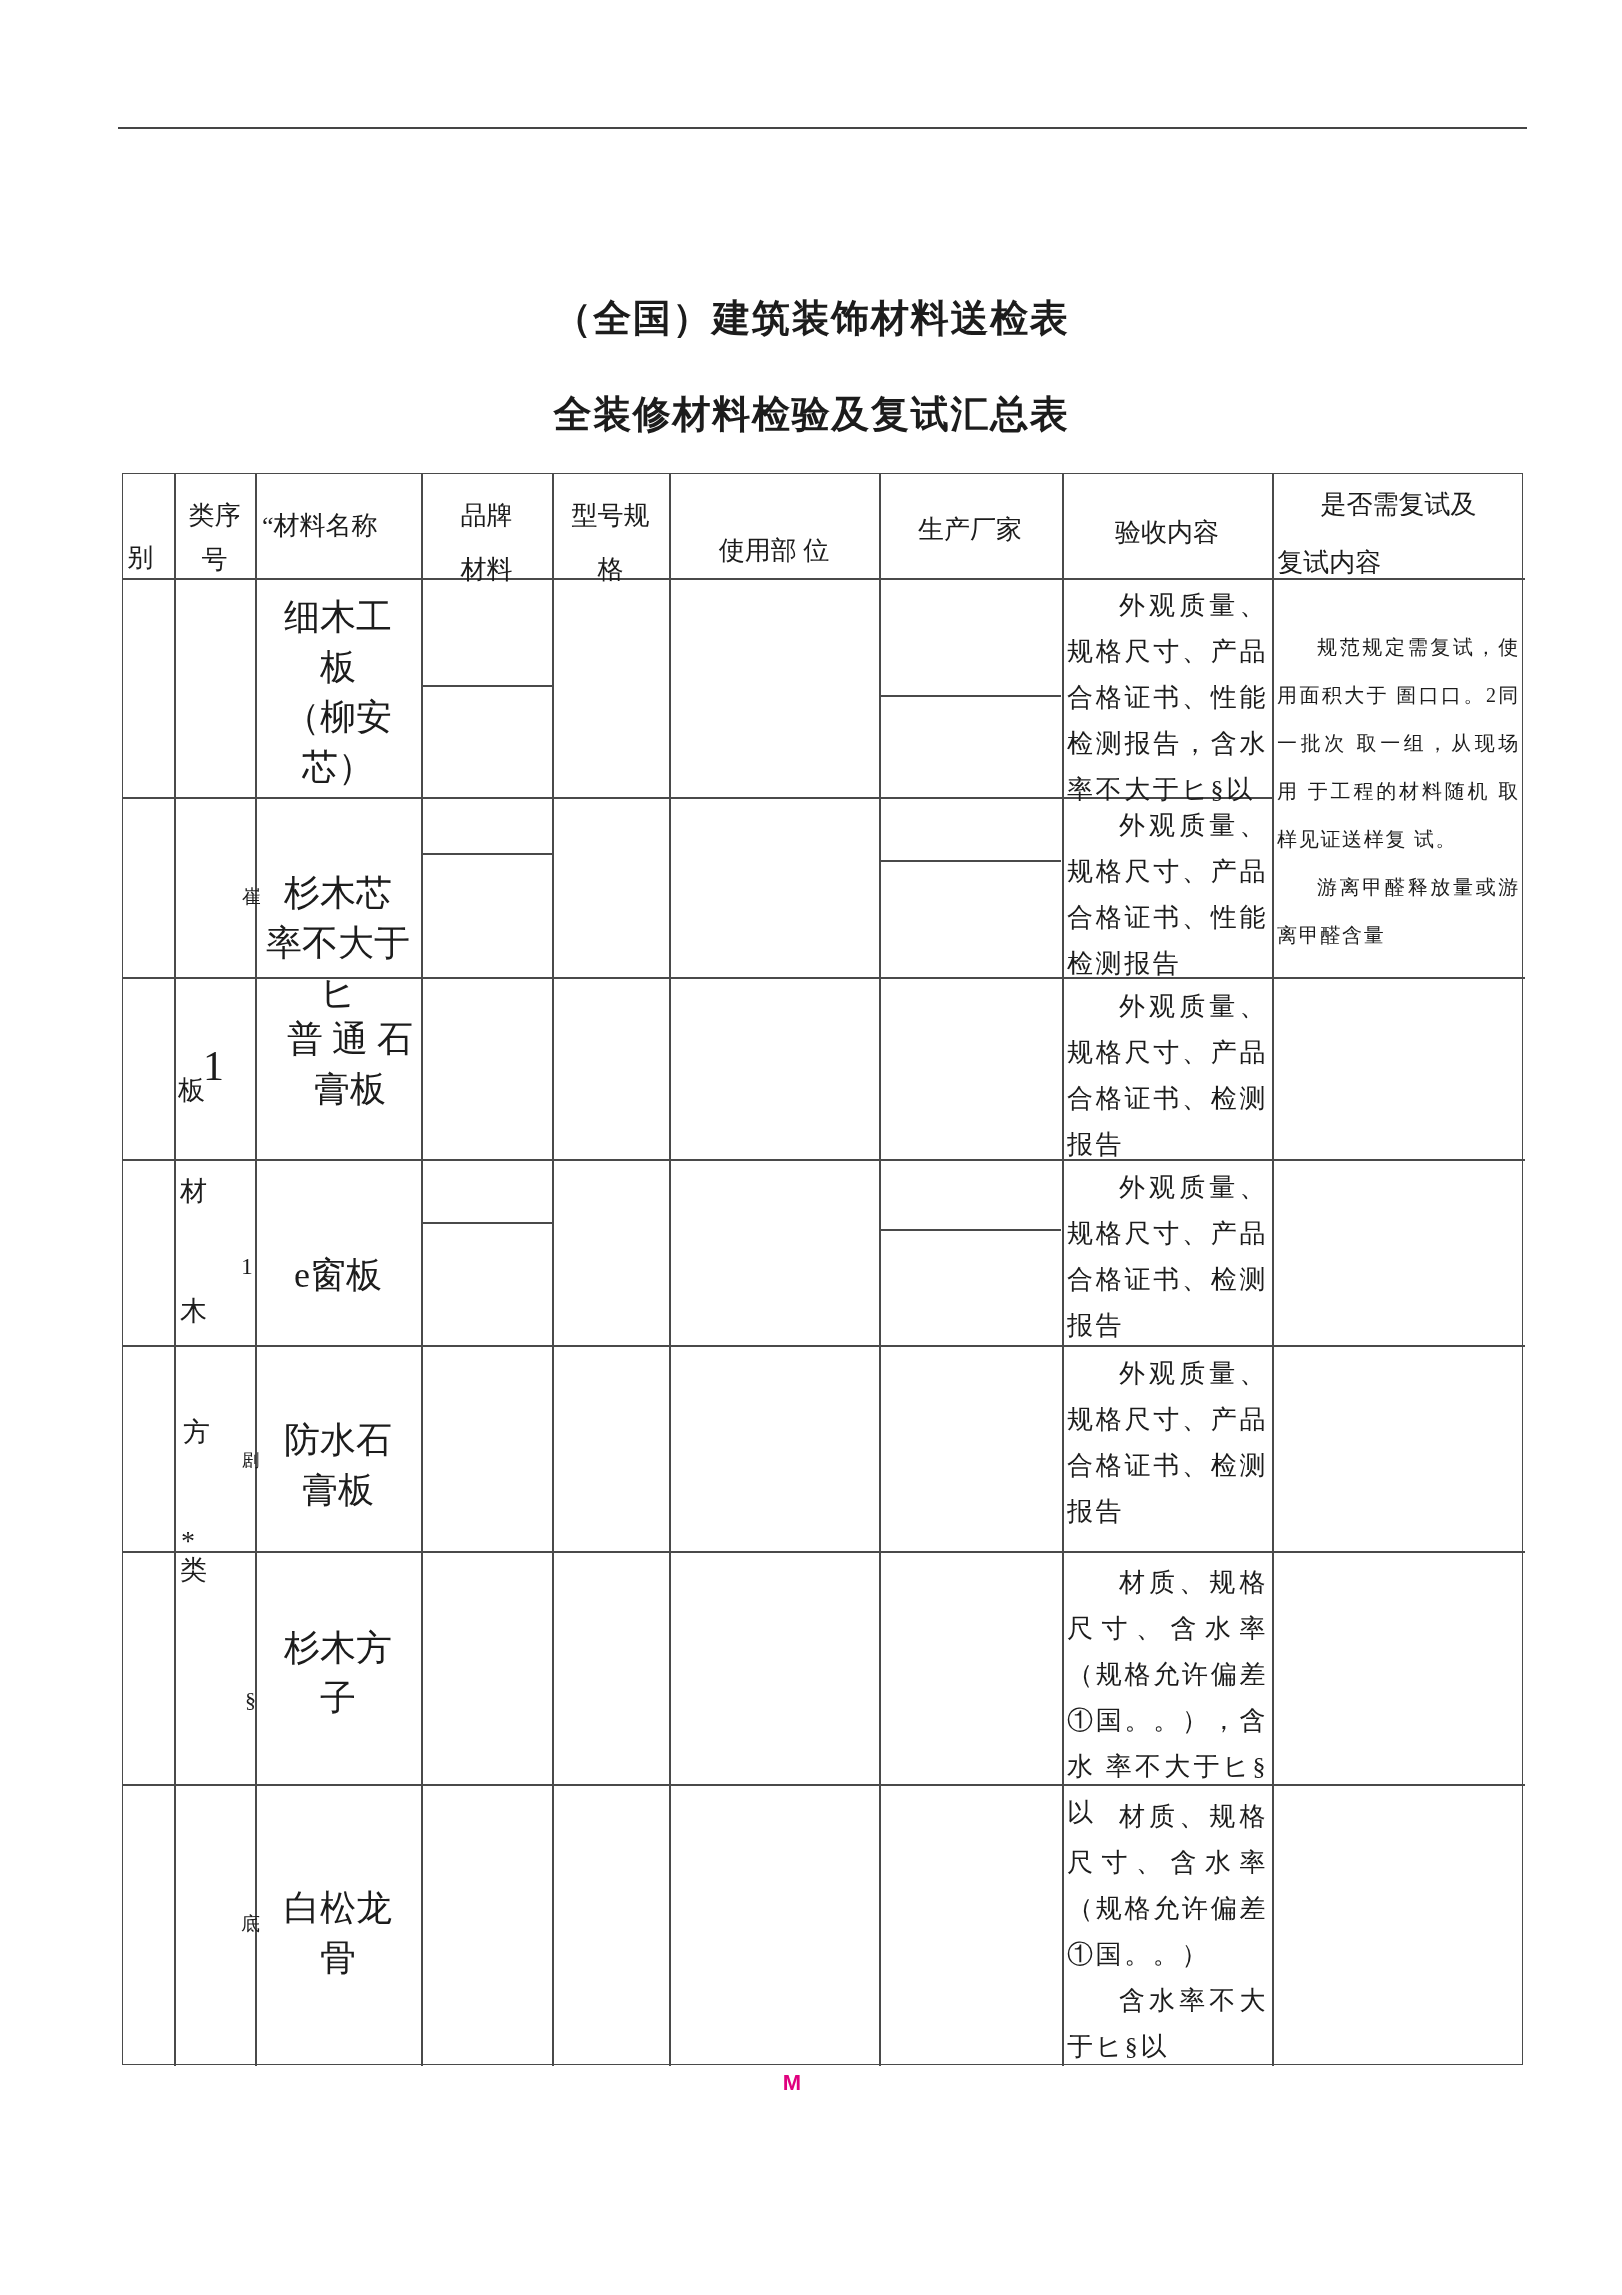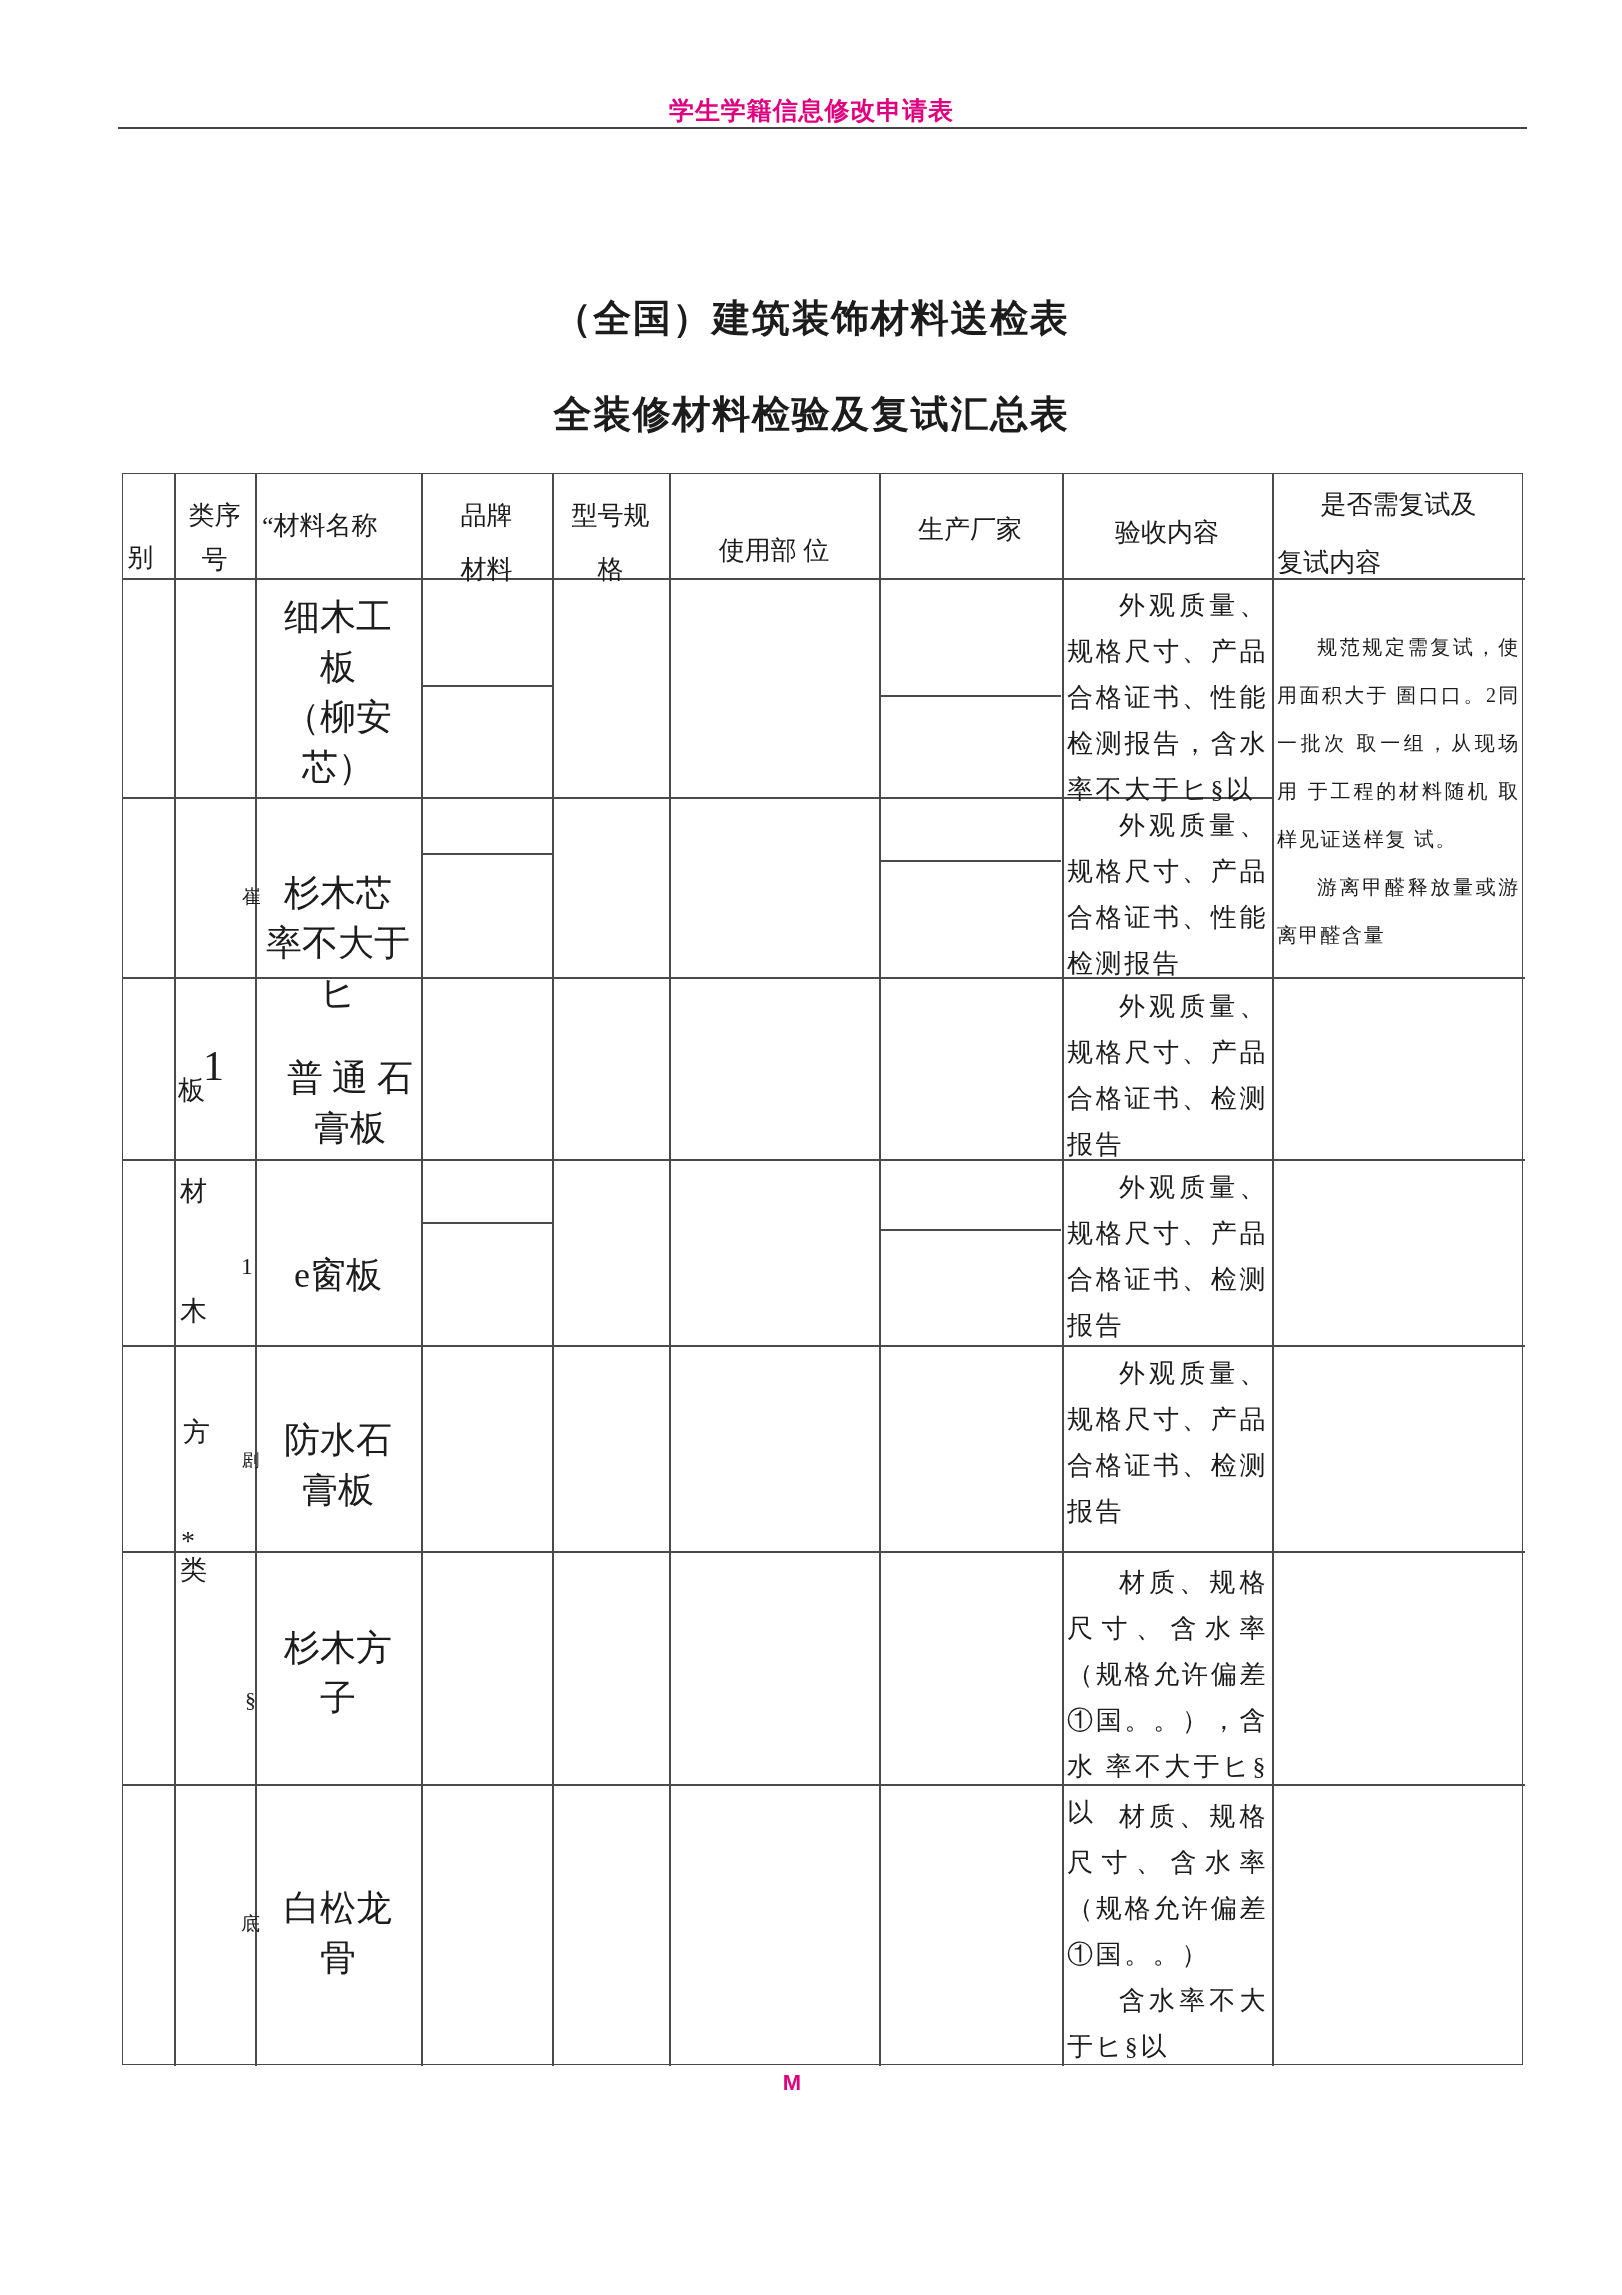--- a/index.html
+++ b/index.html
@@ -31,21 +31,20 @@
   .stray{position:absolute;line-height:1;}
   .magenta{color:#e0007f;}
   .footer-mark{position:absolute;left:0;top:2070px;width:1584px;text-align:center;
                font-size:22px;font-weight:bold;font-family:"Liberation Sans",sans-serif;}
 </style>
 </head>
 <body>
 
 <div class="page">
 
-  <div class="hdr-title magenta">学生学籍信息修改申请表</div>
   <div class="hdr-rule"></div>
 
   <div class="doc-title t1">（全国）建筑装饰材料送检表</div>
   <div class="doc-title t2">全装修材料检验及复试汇总表</div>
 
   <div class="tbl">
     <div class="frame"></div>
 
     <div class="vl" style="left:52px"></div>
     <div class="vl" style="left:133px"></div>
@@ -96,21 +95,21 @@
     <div class="cell name" style="left:133px;top:119px;width:166px">
       <div>细木工</div>
       <div>板</div>
       <div>（柳安</div>
       <div>芯）</div>
     </div>
     <div class="cell name" style="left:133px;top:395px;width:166px">
       <div>杉木芯</div>
       <div>率不大于ヒ</div>
     </div>
-    <div class="cell name" style="left:133px;top:580px;width:190px">
+    <div class="cell name" style="left:133px;top:541px;width:190px">
       <div>普 通 石</div>
       <div>膏板</div>
     </div>
     <div class="cell name" style="left:133px;top:777px;width:166px">
       <div>e窗板</div>
     </div>
     <div class="cell name" style="left:133px;top:942px;width:166px">
       <div>防水石</div>
       <div>膏板</div>
     </div>

